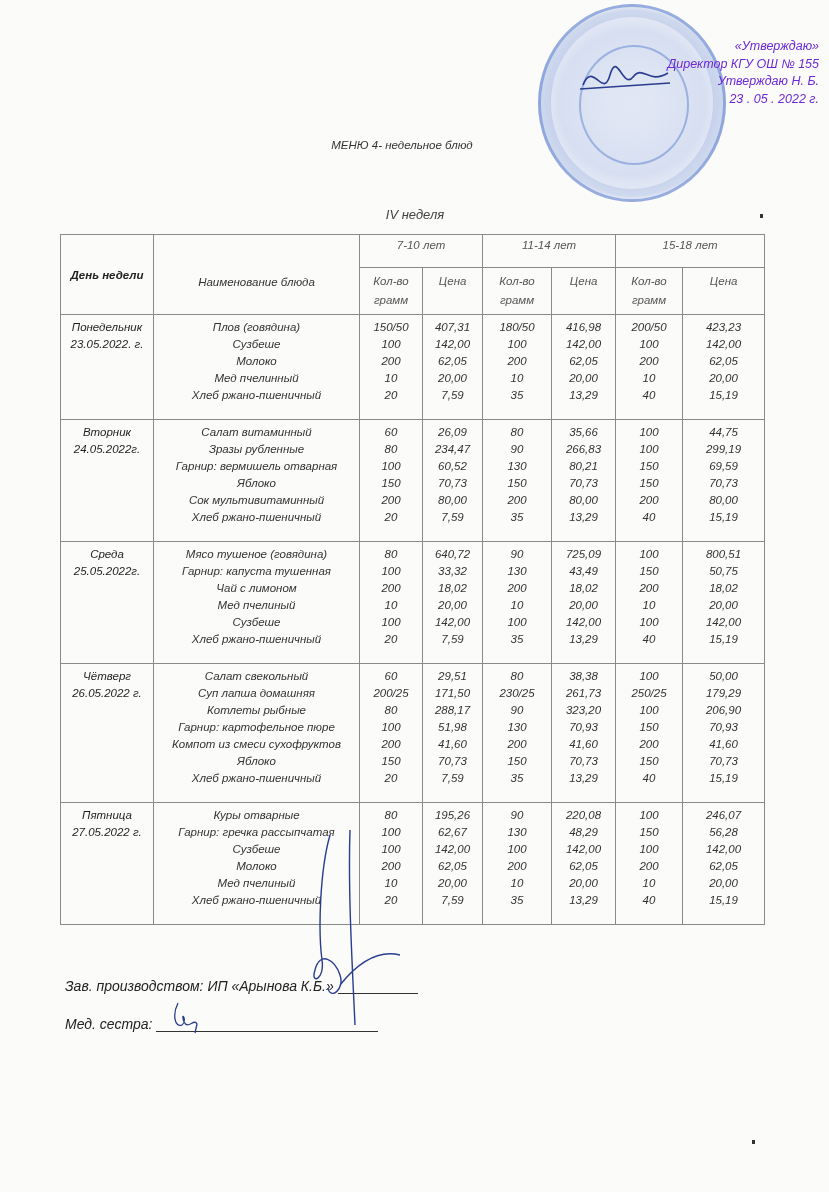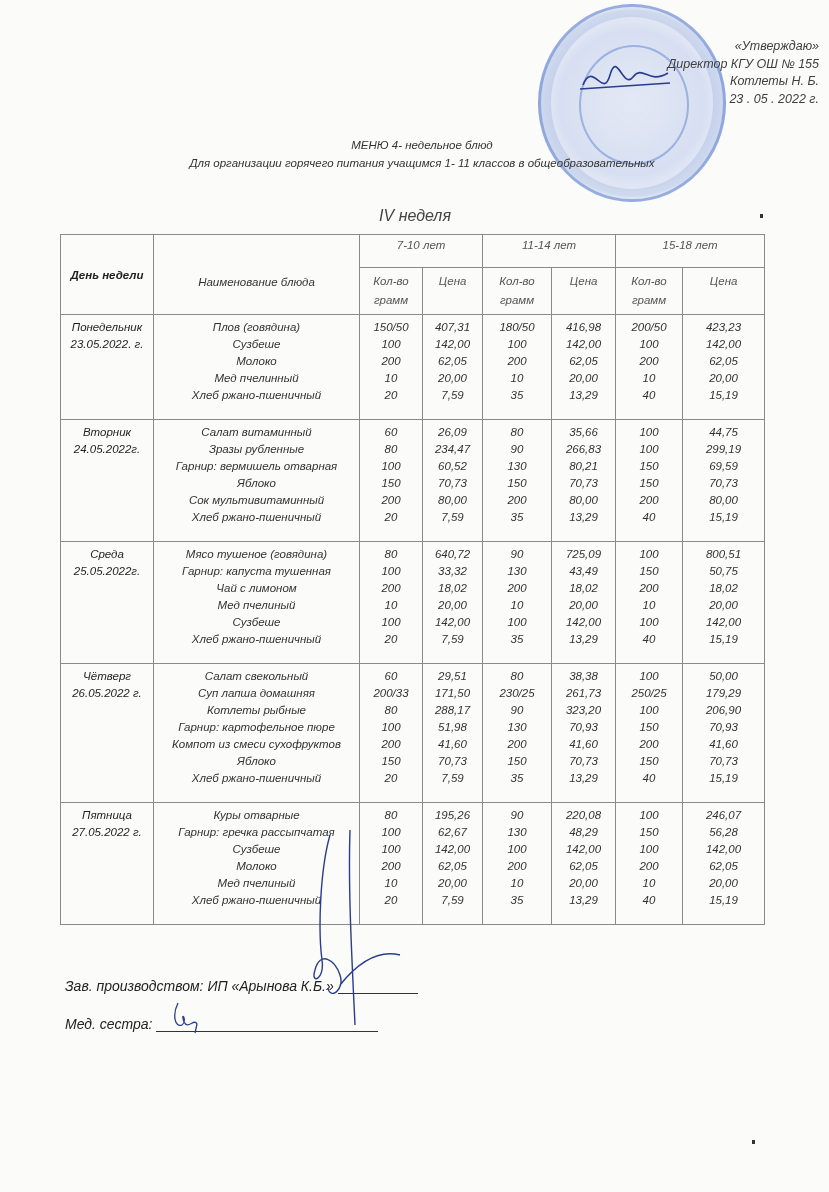--- a/index.html
+++ b/index.html
@@ -4,40 +4,40 @@
 <style>
   html, body { margin: 0; padding: 0; }
   body {
     width: 829px; height: 1192px; position: relative; overflow: hidden;
     background: #fbfbfa;
     font-family: "Liberation Sans", "DejaVu Sans", sans-serif;
     color: #2b2b2b;
   }
   .approval {
     position: absolute; right: 10px; top: 38px; width: 220px;
-    text-align: right; font-style: italic; font-size: 12.5px; line-height: 17.5px; color: #404040;
+    text-align: right; font-style: italic; font-size: 12.5px; line-height: 17.5px; color: #6d28d9;
   }
   .approval div { white-space: nowrap; }
   .stamp {
     position: absolute; left: 538px; top: 4px; width: 182px; height: 192px;
     border-radius: 50%;
     border: 3px solid rgba(70,110,200,0.55);
     background: radial-gradient(circle, rgba(120,150,220,0.18) 0%, rgba(120,150,220,0.28) 55%, rgba(100,130,210,0.12) 70%, rgba(255,255,255,0) 72%);
     box-shadow: inset 0 0 0 10px rgba(90,125,205,0.18), inset 0 0 0 22px rgba(255,255,255,0.0);
   }
   .stamp-inner {
     position: absolute; left: 38px; top: 38px; width: 106px; height: 116px; border-radius: 50%;
     border: 2px solid rgba(80,120,205,0.45);
   }
   .sig-director { position: absolute; left: 578px; top: 55px; width: 95px; height: 50px; }
   .title-block {
-    position: absolute; left: 72px; top: 136px; width: 700px; text-align: center;
+    position: absolute; left: 52px; top: 136px; width: 700px; text-align: center;
     font-style: italic; font-size: 11.5px; line-height: 18px; color: #333;
   }
-  .week { position: absolute; left: 60px; top: 207px; width: 710px; text-align: center; font-style: italic; font-size: 16px; color: #444; }
+  .week { position: absolute; left: 60px; top: 207px; width: 710px; text-align: center; font-style: italic; font-size: 13px; color: #444; }
   table.menu {
     position: absolute; left: 60px; top: 234px; width: 704px;
     border-collapse: collapse; table-layout: fixed;
     font-style: italic; font-size: 11.5px; color: #333;
   }
   table.menu td, table.menu th {
     border: 1px solid #8a8a8a; vertical-align: top; padding: 4px 5px; text-align: center; font-weight: normal;
   }
   table.menu th.day-h { font-weight: bold; color: #222; vertical-align: middle; }
   table.menu th.name-h { vertical-align: middle; padding-top: 18px; }
@@ -54,31 +54,30 @@
 </head>
 <body>
 
 <div class="stamp">
   <div class="stamp-inner"></div>
 </div>
 
 <div class="approval">
   <div>«Утверждаю»</div>
   <div>Директор КГУ ОШ № 155</div>
-  <div>Котлеты Н. Б.</div>
+  <div>Утверждаю Н. Б.</div>
   <div>23 . 05 . 2022 г.</div>
 </div>
 
 <svg class="ink sig-director" viewBox="0 0 95 50">
   <path d="M5 30 C 15 5, 25 45, 32 20 S 45 35, 55 22 S 70 30, 90 18 M2 34 L 92 28" fill="none" stroke="#2a3d8f" stroke-width="1.6"></path>
 </svg>
 
 <div class="title-block">
   <div>МЕНЮ 4- недельное блюд</div>
-  <div>Для организации горячего питания учащимся 1- 11 классов в общеобразовательных</div>
 </div>
 <div class="week">IV неделя</div>
 
 <table class="menu">
   <colgroup>
     <col style="width:93px">
       <col style="width:206px">
     <col style="width:63px">
       <col style="width:60px">
     <col style="width:69px">
@@ -292,21 +291,21 @@
           <div>Салат свекольный</div>
           <div>Суп лапша домашняя</div>
           <div>Котлеты рыбные</div>
           <div>Гарнир: картофельное пюре</div>
           <div>Компот из смеси сухофруктов</div>
           <div>Яблоко</div>
           <div>Хлеб ржано-пшеничный</div>
         </td>
         <td class="lines">
           <div>60</div>
-          <div>200/33</div>
+          <div>200/25</div>
           <div>80</div>
           <div>100</div>
           <div>200</div>
           <div>150</div>
           <div>20</div>
         </td>
         <td class="lines">
           <div>29,51</div>
           <div>171,50</div>
           <div>288,17</div>

